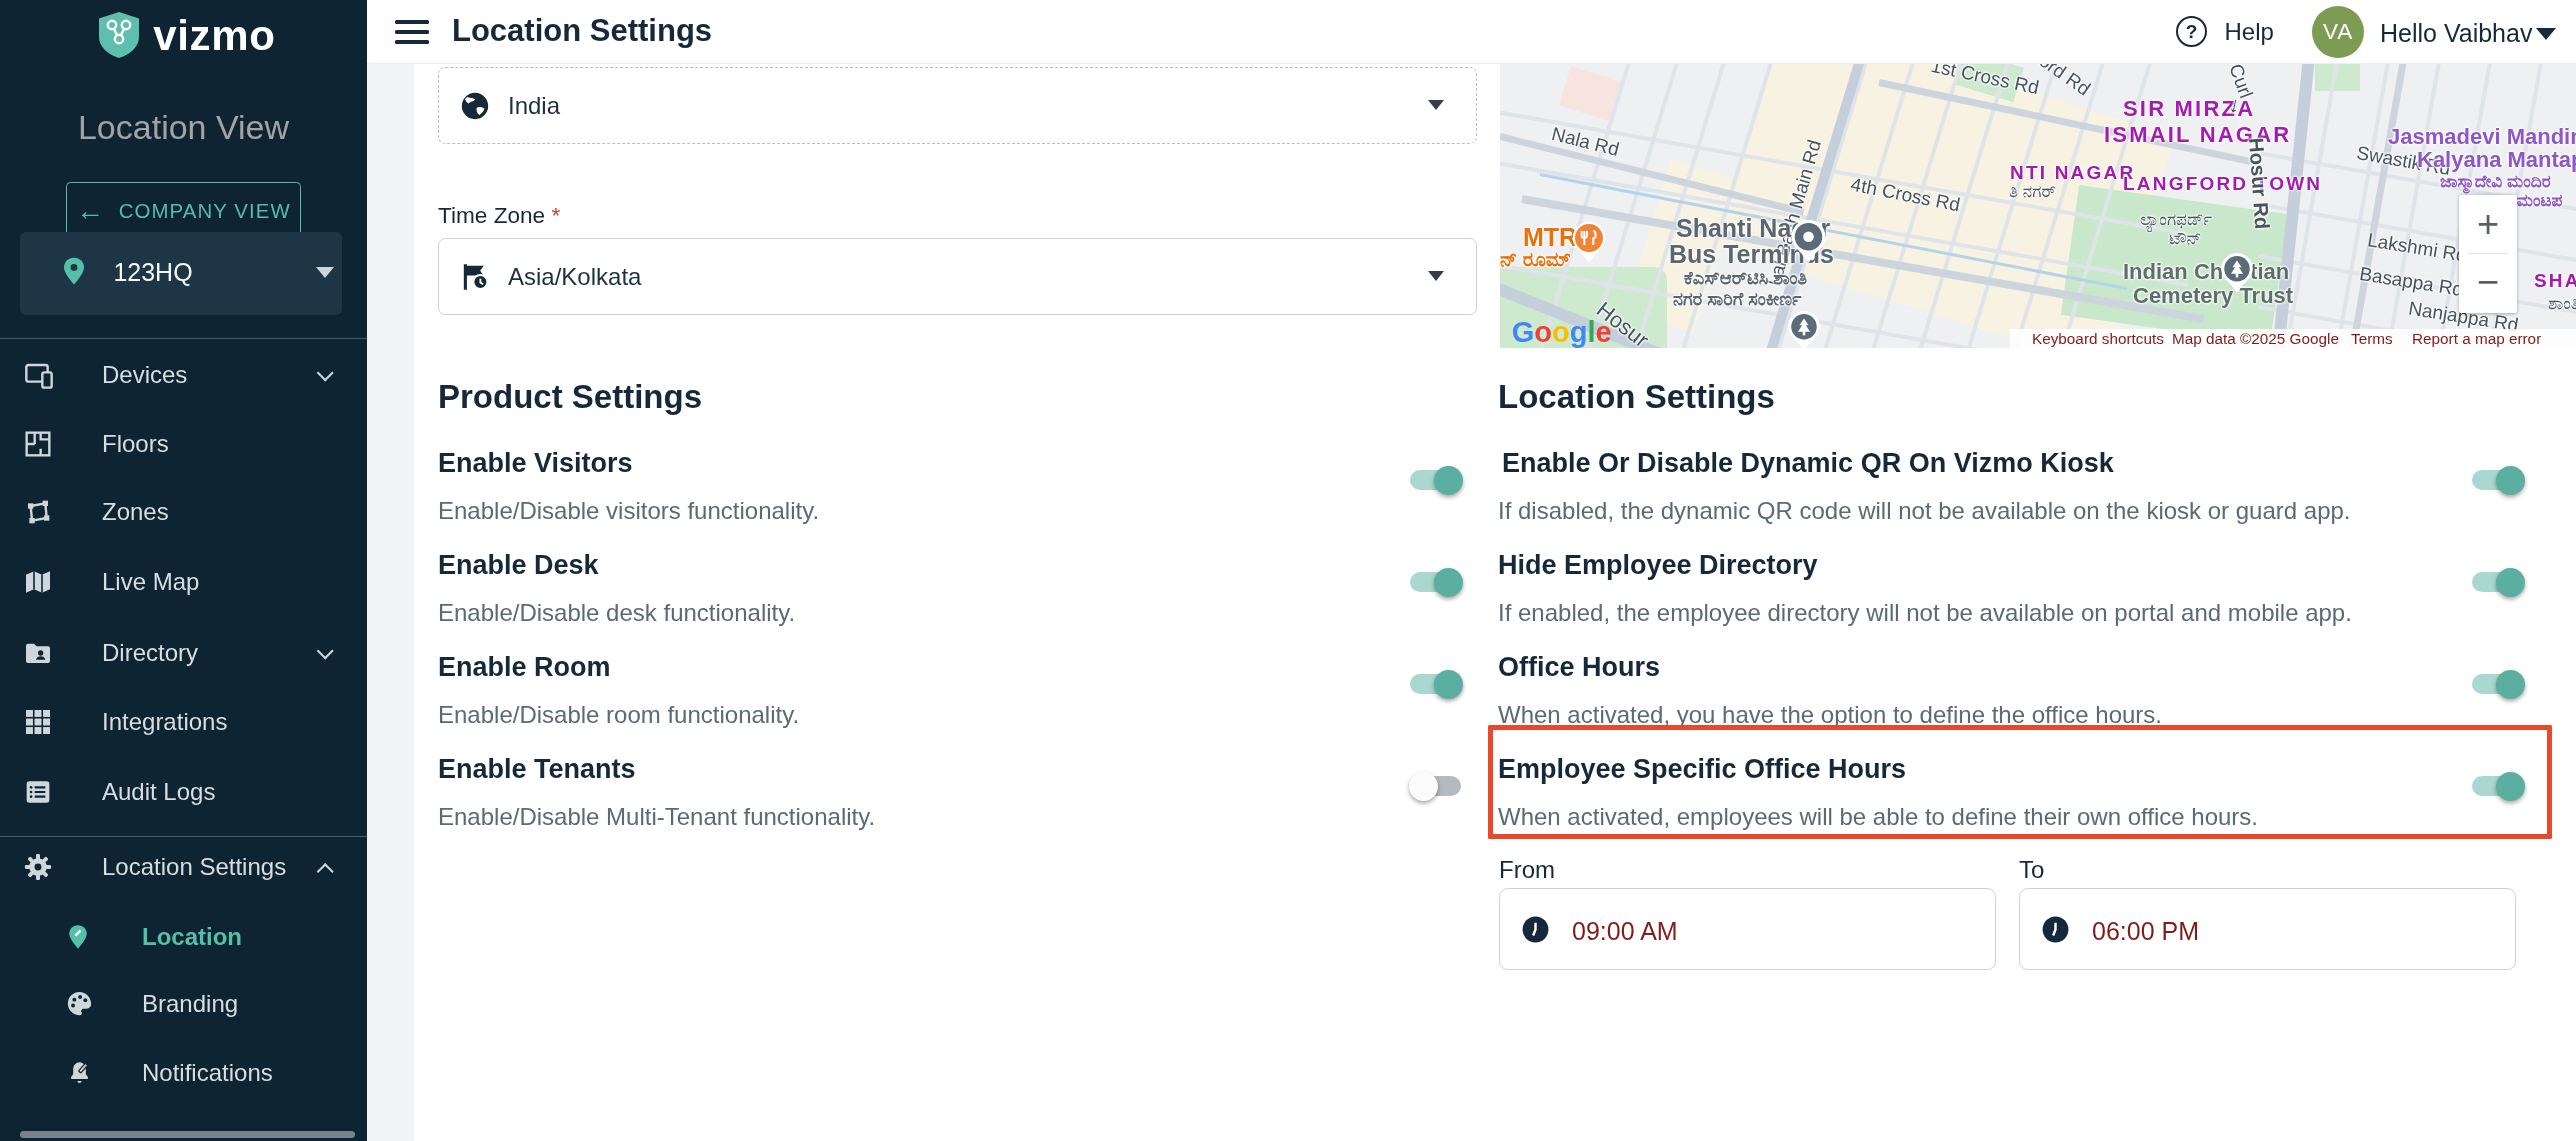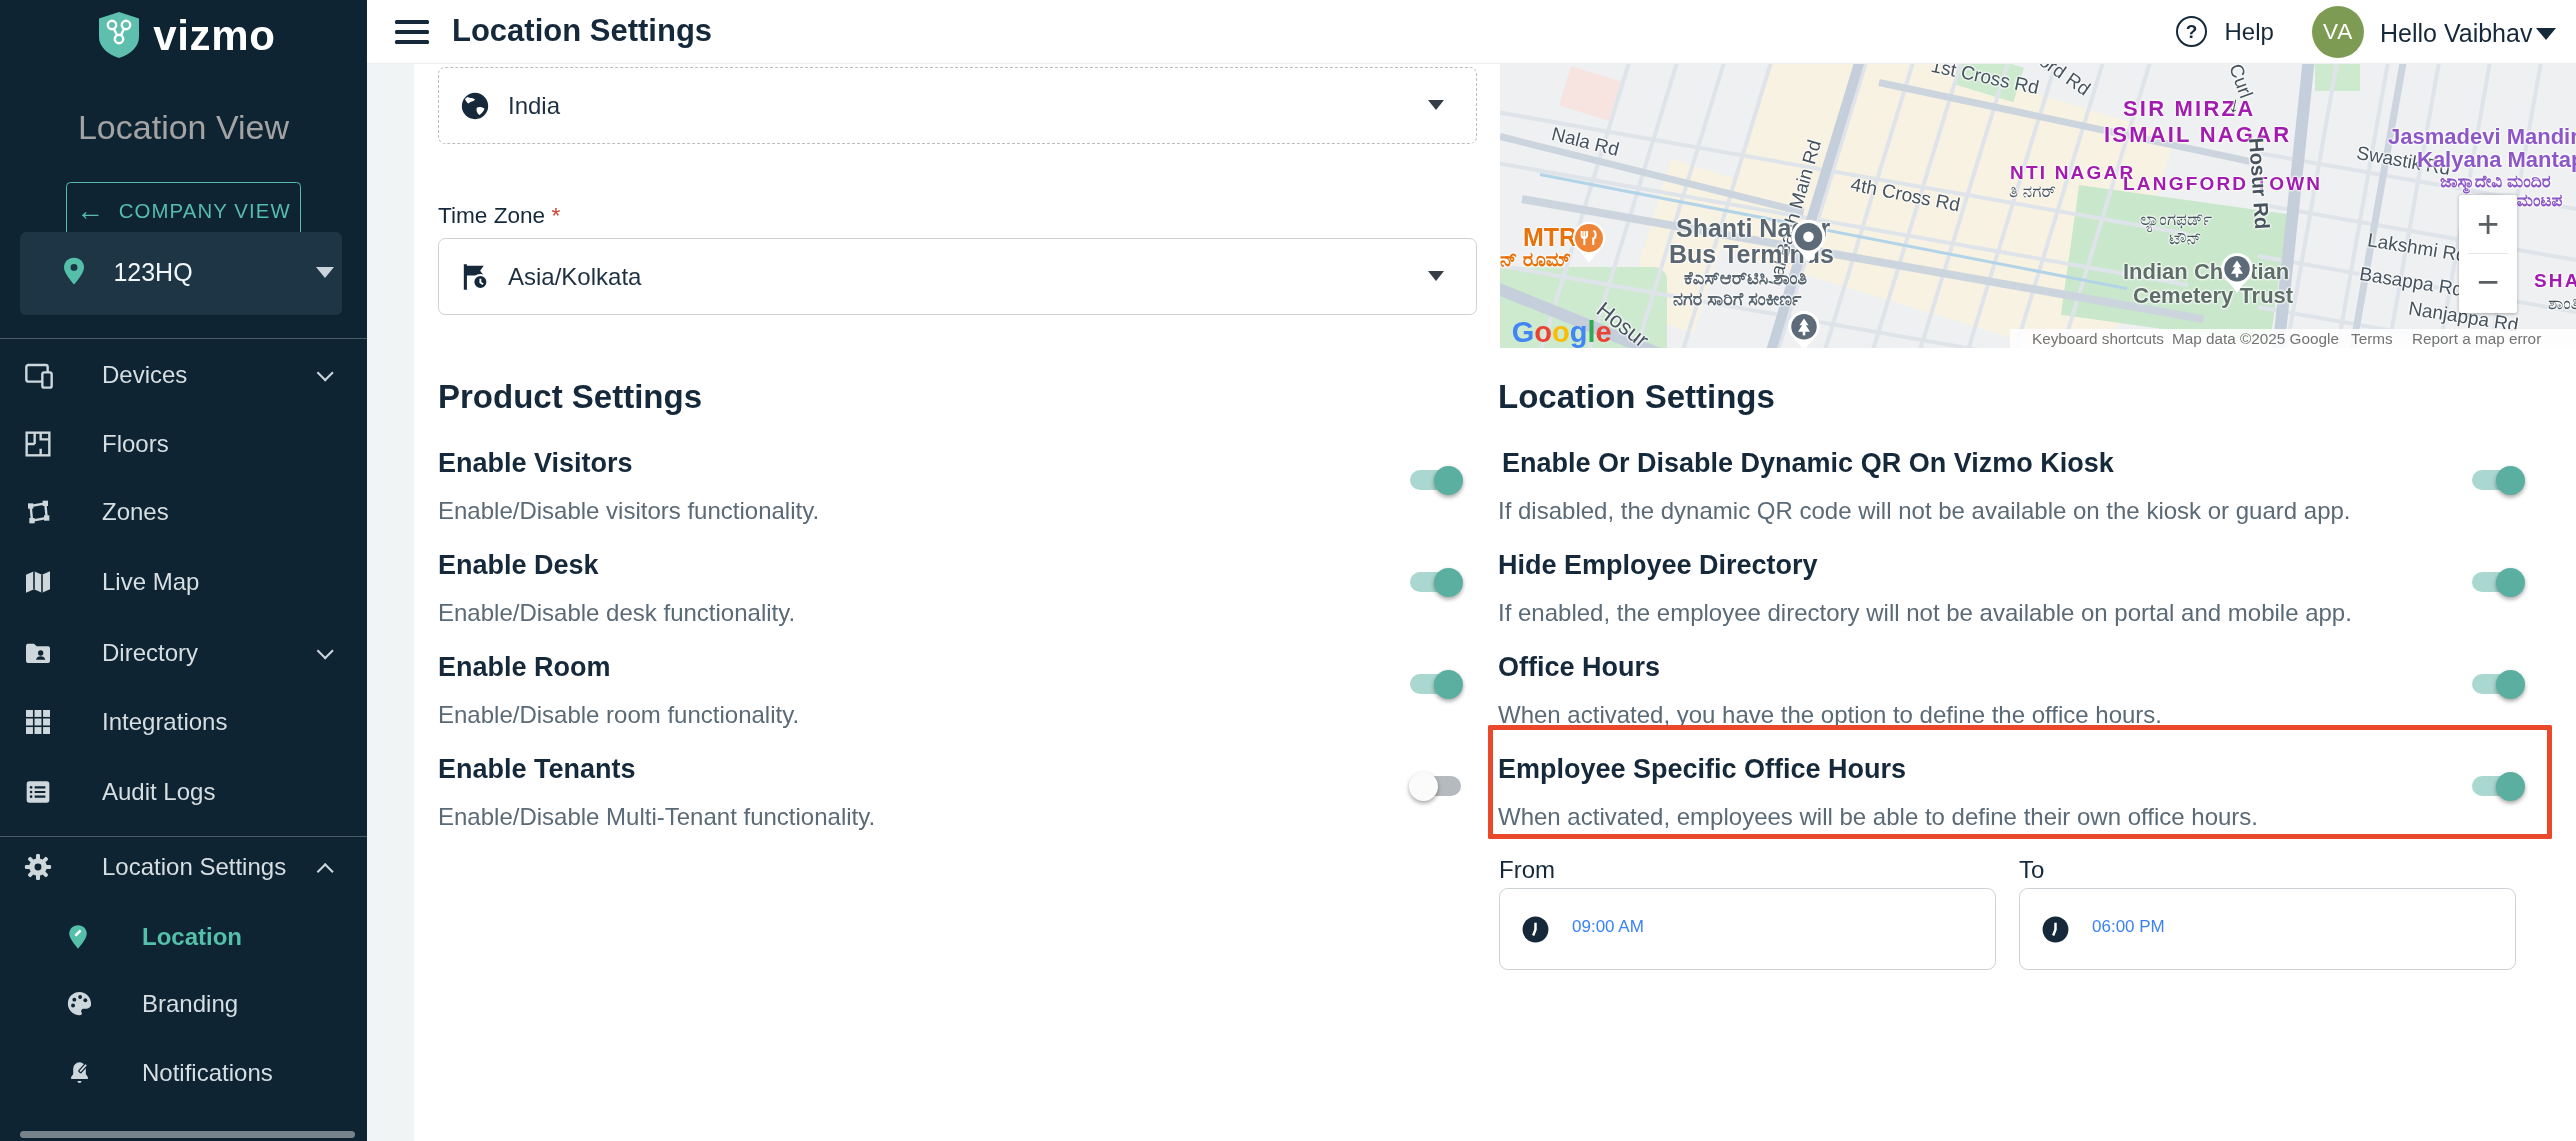--- a/index.html
+++ b/index.html
@@ -73,39 +73,39 @@
   .switch { position:absolute; width:51px; height:20.4px; border-radius:10.2px; cursor:pointer; }
   .switch .knob { position:absolute; top:-4.4px; width:29px; height:29px; border-radius:50%;
     box-shadow:0 2.2px 4.4px rgba(0,0,0,.35); }
   .switch.on { background:#aad7cf; } .switch.on .knob { right:-1.5px; background:#5bafa1; }
   .switch.off { background:#b4babe; } .switch.off .knob { left:-1.5px; background:#fbfbfb; }
   #highlight-box { position:absolute; left:1488px; top:725px; width:1064px; height:114px;
     border:5.1px solid #e9482b; border-radius:1.5px; z-index:5; }
   .time-label { position:absolute; font-size:24px; color:#15293b; }
   .time-box { position:absolute; width:497px; height:82px; border:1.5px solid #ccd1d5; border-radius:8.7px; background:#fff; }
   .time-box .tic { position:absolute; left:19.7px; top:25px; }
-  .time-box .tval { position:absolute; left:72px; top:28px; font-size:17px; color:#3b82f6; }
+  .time-box .tval { position:absolute; left:72px; top:28px; font-size:25px; color:#7f1d1d; }
 
   
   #map { position:absolute; left:1500px; top:64px; width:1076px; height:284px;
     background:#eef0f2; overflow:hidden; z-index:10; }
   .area { position:absolute; }
   .road { position:absolute; transform-origin:left center; }
   .maplbl { position:absolute; white-space:nowrap; color:#46535e; font-size:19px;
     text-shadow:0 0 2.2px #fff,0 0 2.2px #fff,0 0 2.9px #fff,0 0 2.9px #fff; }
   .caps { font-weight:600; color:#a21caf; letter-spacing:2.2px; }
   .kn { font-size:17px; }
   .purple { color:#8d57c8; font-weight:600; }
   .parklbl { color:#5e6e68; font-weight:600; }
   .buslbl { color:#5a6771; font-weight:600; font-size:25px; }
   .mtrlbl { color:#e8710a; font-weight:bold; font-size:25px; }
   .g-letter { font-weight:bold; }
   #map-attr { position:absolute; left:510px; top:265px; width:566px; height:19px;
     background:rgba(255,255,255,.85); }
-  #map-attr span { position:absolute; top:0.7px; font-size:15.3px; color:#737373; white-space:nowrap; }
+  #map-attr span { position:absolute; top:0.7px; font-size:15.3px; color:#7f1d1d; white-space:nowrap; }
   #zoom-ctl { position:absolute; left:959px; top:131px; width:58px; height:118px; background:#fff;
     border-radius:2.2px; box-shadow:0 0.7px 3.6px rgba(0,0,0,.3); }
   #zoom-ctl .zbtn { width:58px; height:58px; display:flex; align-items:center; justify-content:center;
     font-size:38px; color:#5b5f63; cursor:pointer; }
   #zoom-ctl .zdiv { width:40px; height:0.7px; background:#e6e6e6; margin:0 auto; }
   .marker { position:absolute; }
   #google-logo { position:absolute; left:11.7px; top:252px; font-size:29px; letter-spacing:0px; }
 </style>
 </head>
 <body>

